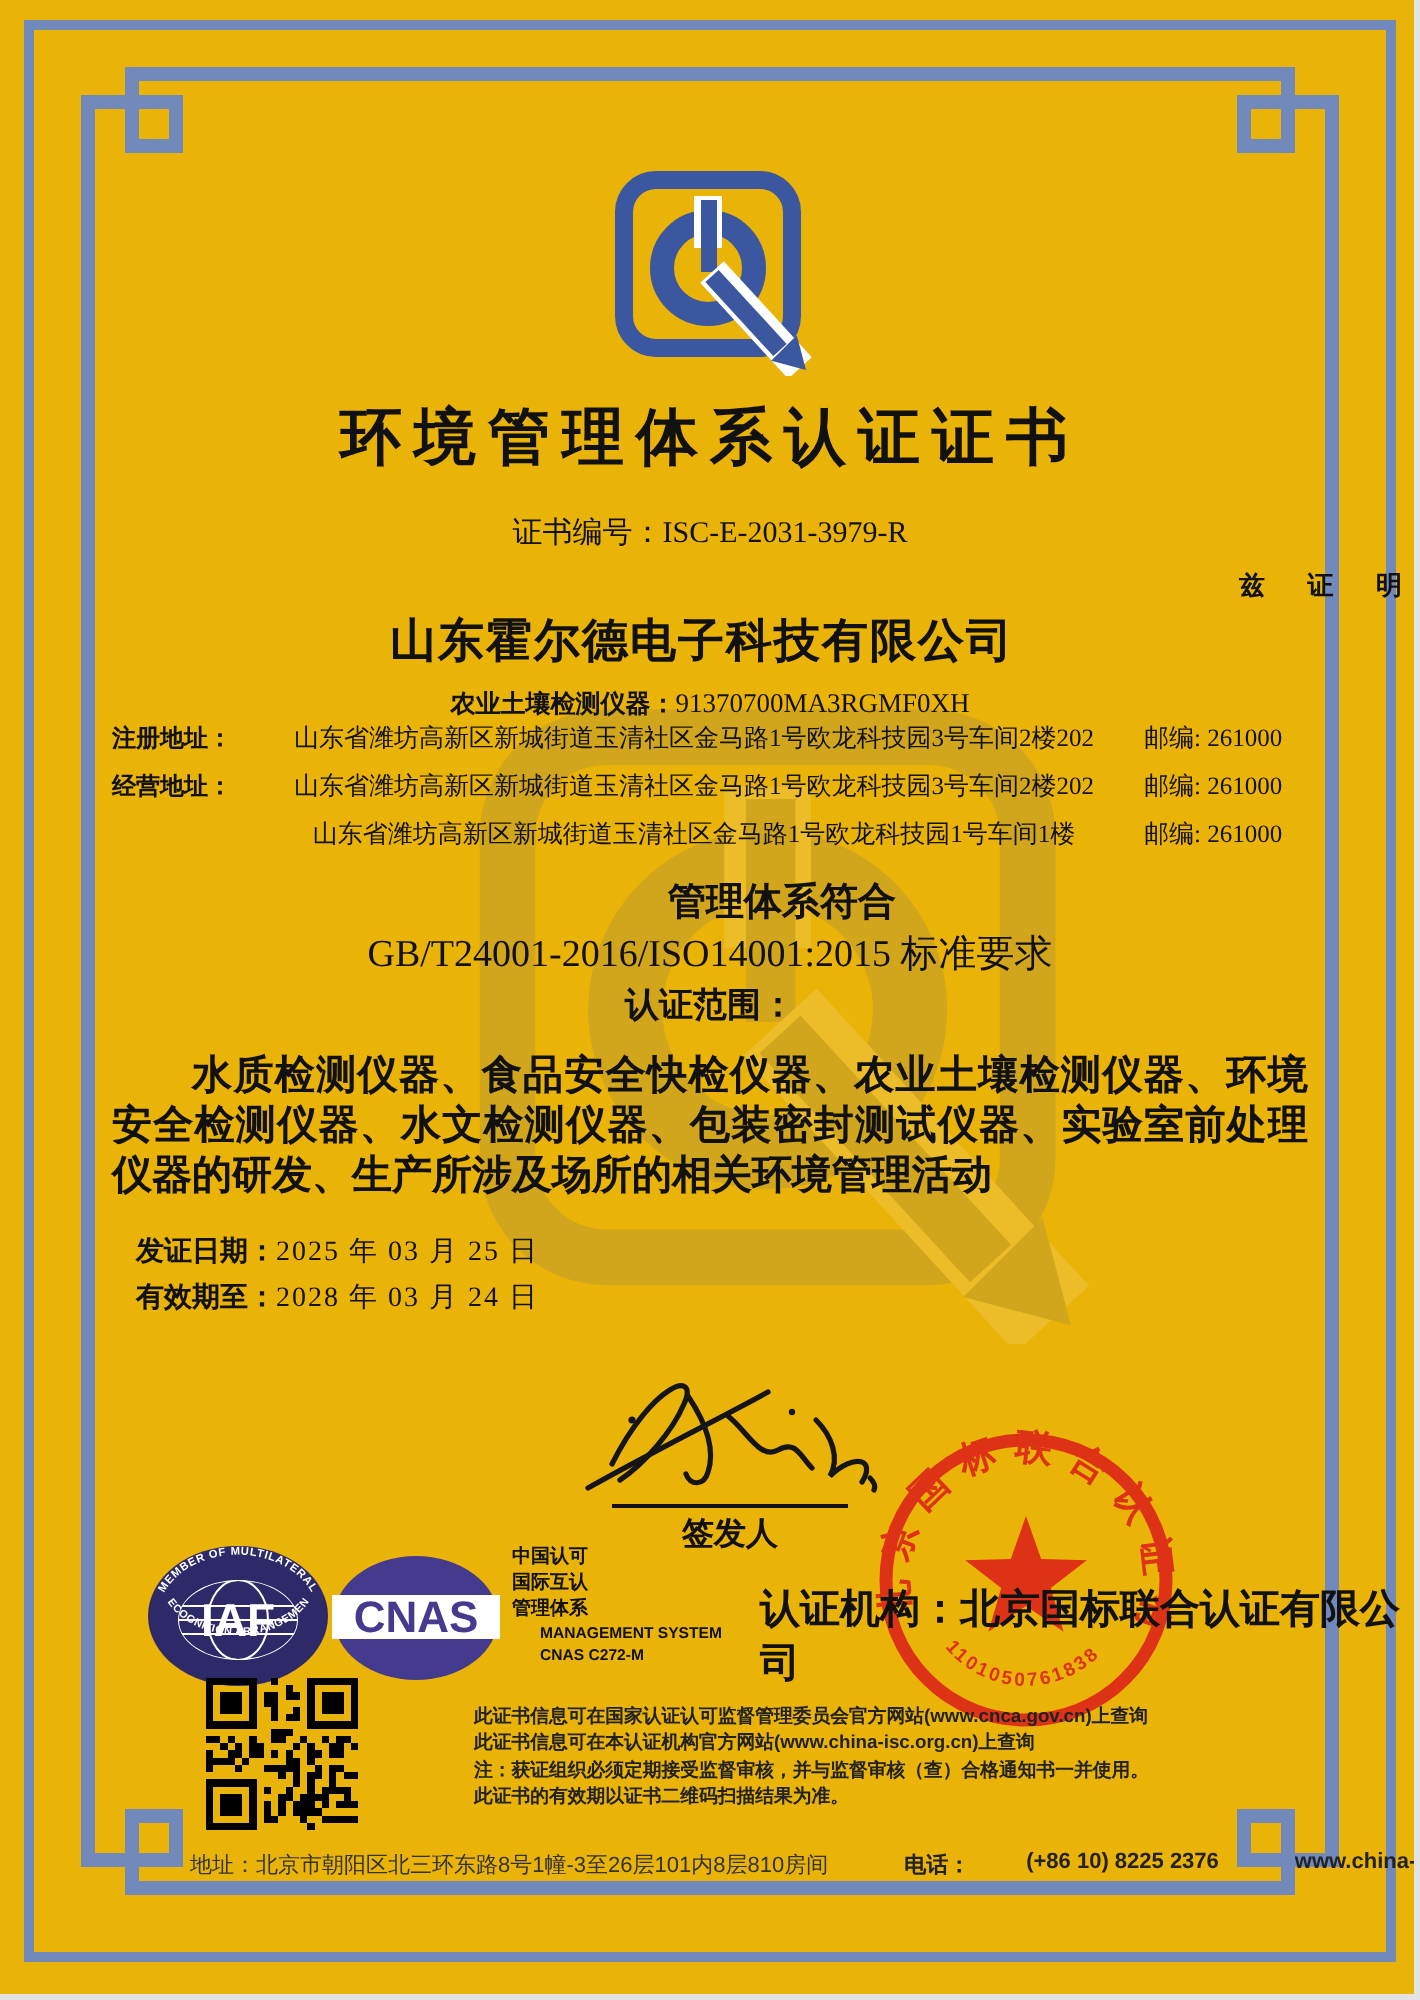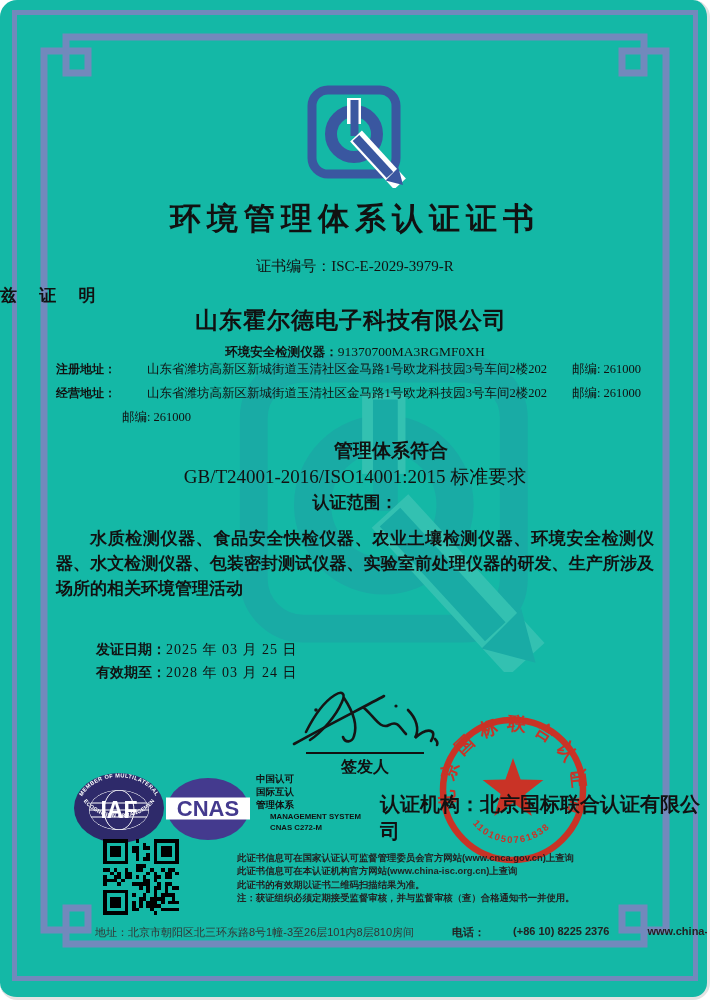--- a/index.html
+++ b/index.html
@@ -1,48 +1,48 @@
 <!DOCTYPE html>
 <html style="--frame: #7289bc; --logo: #3a57a0; --stamp: #dd2519; --iaf: #2e2a6a; --cnas: #443a8e; --ink: #111111;"><head>
 <meta charset="utf-8">
 <style>
   :root{
     --frame:#7289bc; --logo:#3a57a0; --stamp:#dd2519;
     --iaf:#2e2a6a; --cnas:#443a8e; --ink:#111111;
   }
   html,body{margin:0;padding:0;background:#ffffff;}
   #cert{
-    position:relative;width:710px;height:1000px;background:#14b8a6;overflow:hidden;
+    position:relative;width:710px;height:1000px;background:#eab308;overflow:hidden;
     font-family:"Liberation Serif","DejaVu Serif",serif;color:var(--ink);
-    border-right:3px solid #e3e3e3;border-bottom:3px solid #e3e3e3;box-sizing:border-box;border-radius:17px;
+    border-right:3px solid #e3e3e3;border-bottom:3px solid #e3e3e3;box-sizing:border-box;
   }
   .abs{position:absolute;}
   svg text{font-family:"Liberation Sans","DejaVu Sans",sans-serif;}
   
   #frame-svg{left:0;top:0;z-index:1;}
   
   #watermark{left:235px;top:350px;width:310px;height:322px;opacity:0.13;z-index:0;}
   
   #logo{left:306px;top:84px;width:100px;height:104px;z-index:2;}
   .title{left:0;top:198px;width:710px;text-align:center;font-size:31px;font-weight:bold;letter-spacing:6px;z-index:2;}
   .certno{left:0;top:257px;width:710px;text-align:center;font-size:15px;z-index:2;}
-  .hereby{left:0;top:284px;width:710px;text-align:left;font-size:17px;font-weight:bold;letter-spacing:9px;z-index:2;}
+  .hereby{left:0;top:284px;width:710px;text-align:right;font-size:13px;font-weight:bold;letter-spacing:9px;z-index:2;}
   .company{left:0;top:305px;width:702px;text-align:center;font-size:23px;font-weight:bold;letter-spacing:1px;z-index:2;}
   .credit{left:0;top:344px;width:710px;text-align:center;font-size:13.5px;z-index:2;}
   .credit b{font-family:"Liberation Sans","DejaVu Sans",sans-serif;font-size:12.5px;}
   #addr{left:56px;top:361px;width:600px;z-index:2;font-size:12.5px;}
   .addr-row{display:grid;grid-template-columns:66px 1fr 84px;align-items:baseline;height:24px;}
   .addr-label{font-weight:bold;font-family:"Liberation Sans","DejaVu Sans",sans-serif;font-size:12px;text-align:left;}
   .addr-text{text-align:center;}
   .addr-post{text-align:left;}
   .conform{left:0;top:438px;width:710px;text-align:center;font-size:19px;font-weight:bold;z-index:2;margin-left:36px;}
   .standard{left:0;top:464px;width:710px;text-align:center;font-size:19px;z-index:2;}
   .scope-label{left:0;top:491px;width:710px;text-align:center;font-size:17px;font-weight:bold;z-index:2;}
-  .scope{left:56px;top:526px;width:598px;font-size:17px;font-weight:600;line-height:25px;text-indent:2em;text-align:justify;z-index:2;}
-  .daterow{left:96px;font-size:14px;z-index:2;margin-top:24px;}
+  .scope{left:56px;top:526px;width:598px;font-size:20px;font-weight:600;line-height:25px;text-indent:2em;text-align:justify;z-index:2;}
+  .daterow{left:68px;font-size:14px;z-index:2;}
   .daterow .lab{font-weight:bold;}
   .daterow .val{letter-spacing:1px;}
   #issue{top:617px;} #valid{top:640px;}
   
   #sig-svg{left:292px;top:682px;width:150px;height:72px;z-index:3;}
   #sig-line{left:306px;top:752px;width:118px;height:2px;background:#111;z-index:3;}
   .signer{left:306px;top:757px;width:118px;text-align:center;font-size:16px;font-weight:bold;
     font-family:"Liberation Sans","DejaVu Sans",sans-serif;z-index:3;}
   
   #stamp{left:437px;top:714px;width:152px;height:152px;z-index:2;opacity:0.9;}
@@ -83,38 +83,39 @@
       <circle cx="48" cy="50" r="23" fill="none" stroke="var(--logo)" stroke-width="12"></circle>
       <rect x="41" y="14" width="14" height="26" fill="#ffffff"></rect>
       <rect x="44.5" y="16" width="8" height="36" fill="var(--logo)"></rect>
       <line x1="50" y1="52" x2="94" y2="100" stroke="#ffffff" stroke-width="16"></line>
       <line x1="50" y1="54" x2="84" y2="91" stroke="var(--logo)" stroke-width="9"></line>
       <polygon points="97,101 92.4,83.6 79.6,96.4" fill="var(--logo)"></polygon>
     </g>
   </svg>
 
   <div class="abs title">环境管理体系认证证书</div>
-  <div class="abs certno"><span>证书编号：</span><span>ISC-E-2029-3979-R</span></div>
+  <div class="abs certno"><span>证书编号：</span><span>ISC-E-2031-3979-R</span></div>
   <div class="abs hereby">兹 证 明</div>
   <div class="abs company">山东霍尔德电子科技有限公司</div>
-  <div class="abs credit"><b>环境安全检测仪器：</b><span>91370700MA3RGMF0XH</span></div>
+  <div class="abs credit"><b>农业土壤检测仪器：</b><span>91370700MA3RGMF0XH</span></div>
 
   <div id="addr" class="abs">
     <div class="addr-row">
       <span class="addr-label">注册地址：</span>
       <span class="addr-text">山东省潍坊高新区新城街道玉清社区金马路1号欧龙科技园3号车间2楼202</span>
       <span class="addr-post">邮编: 261000</span>
     </div>
     <div class="addr-row">
       <span class="addr-label">经营地址：</span>
       <span class="addr-text">山东省潍坊高新区新城街道玉清社区金马路1号欧龙科技园3号车间2楼202</span>
       <span class="addr-post">邮编: 261000</span>
     </div>
     <div class="addr-row">
       <span class="addr-label"></span>
+      <span class="addr-text">山东省潍坊高新区新城街道玉清社区金马路1号欧龙科技园1号车间1楼</span>
       <span class="addr-post">邮编: 261000</span>
     </div>
   </div>
 
   <div class="abs conform">管理体系符合</div>
   <div class="abs standard">GB/T24001-2016/ISO14001:2015 标准要求</div>
   <div class="abs scope-label">认证范围：</div>
   <div class="abs scope">水质检测仪器、食品安全快检仪器、农业土壤检测仪器、环境安全检测仪器、水文检测仪器、包装密封测试仪器、实验室前处理仪器的研发、生产所涉及场所的相关环境管理活动</div>
 
   <div id="issue" class="abs daterow"><span class="lab">发证日期：</span><span class="val">2025 年 03 月 25 日</span></div>
@@ -401,22 +402,22 @@
       <rect x="17" y="19" width="1" height="1"></rect>
       <rect x="18" y="19" width="1" height="1"></rect>
       <rect x="19" y="19" width="1" height="1"></rect>
       <rect x="20" y="19" width="1" height="1"></rect>
       <rect x="14" y="20" width="1" height="1"></rect>
     </svg>
 
   <div id="notes" class="abs">
     <div>此证书信息可在国家认证认可监督管理委员会官方网站(www.cnca.gov.cn)上查询</div>
     <div>此证书信息可在本认证机构官方网站(www.china-isc.org.cn)上查询</div>
+    <div>注：获证组织必须定期接受监督审核，并与监督审核（查）合格通知书一并使用。</div>
     <div>此证书的有效期以证书二维码扫描结果为准。</div>
-    <div>注：获证组织必须定期接受监督审核，并与监督审核（查）合格通知书一并使用。</div>
   </div>
 
   <div id="footer" class="abs">
     <span>地址：北京市朝阳区北三环东路8号1幢-3至26层101内8层810房间</span>
     <span class="bold">电话：</span>
       <span class="bold" style="margin-left:-10px">(+86 10) 8225 2376</span>
     <span class="bold">www.china-isc.org.cn</span>
   </div>
 
 </div>

